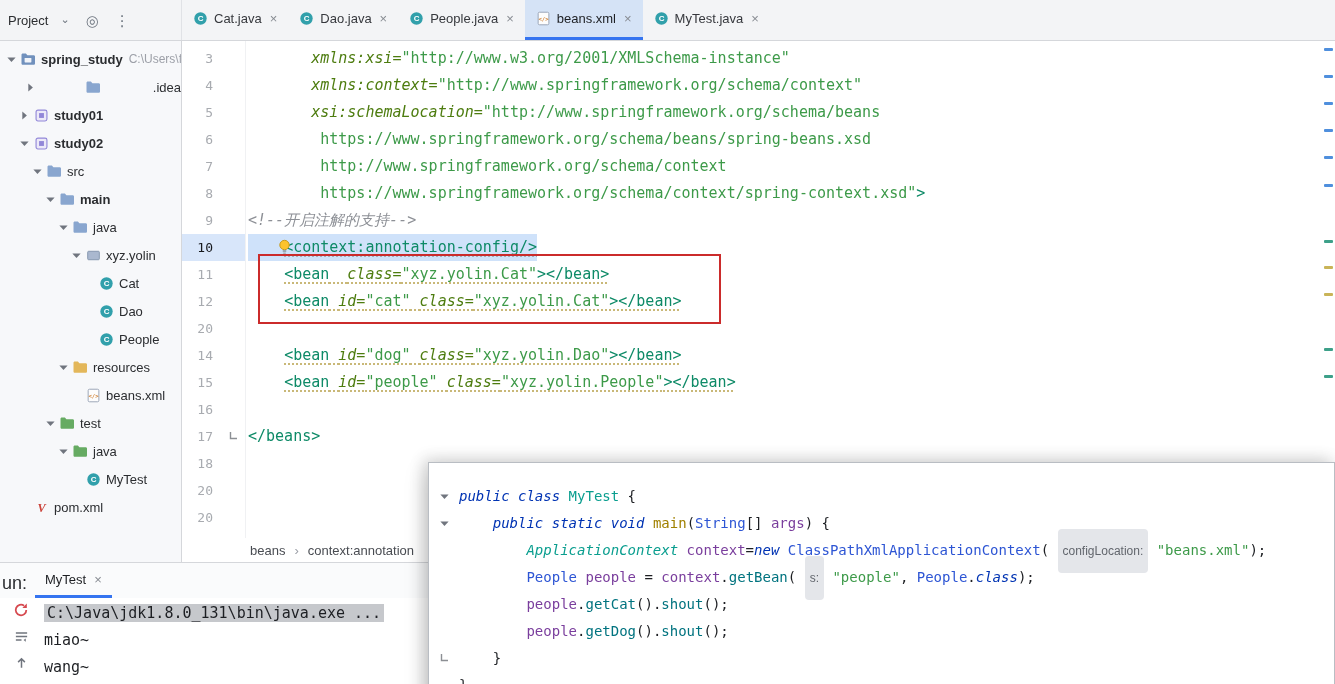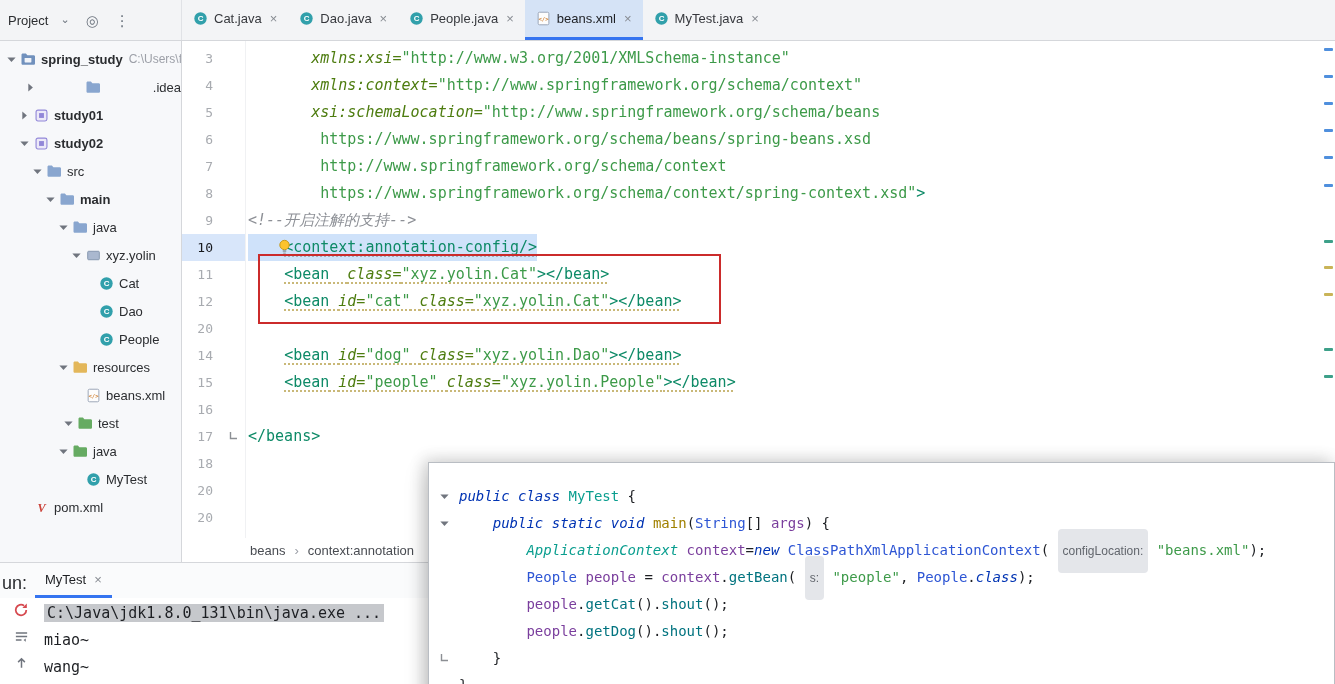--- a/index.html
+++ b/index.html
@@ -328,21 +328,21 @@
       <div class="trow" style="padding-left: 69px;">
         <span class="chev"></span>
         <span class="icon">
           <svg width="15" height="15" viewBox="0 0 16 16">
             <rect x="2.3" y="1.3" width="11.4" height="13.4" rx="1.4" fill="#fdfdfd" stroke="#97a2b4" stroke-width="1"></rect>
             <text x="8" y="10.6" text-anchor="middle" font-size="6" font-weight="bold" fill="#cf8236" font-family="monospace">&lt;/&gt;</text>
           </svg>
         </span>
         <span class="tlabel">beans.xml</span>
       </div>
-      <div class="trow" style="padding-left: 61px;">
+      <div class="trow" style="padding-left: 43px;">
         <span class="chev">
           <svg width="13" height="13" viewBox="0 0 12 12">
             <path d="M2.2 4.2h7.6L6 8.4z" fill="#70757e"></path>
           </svg>
         </span>
         <span class="icon">
           <svg width="16" height="16" viewBox="0 0 16 16">
             <path d="M1.5 3.8c0-.7.6-1.3 1.3-1.3h3.1l1.5 1.7h6.3c.7 0 1.3.6 1.3 1.3v7c0 .7-.6 1.3-1.3 1.3H2.8c-.7 0-1.3-.6-1.3-1.3z" fill="#66ab62"></path>
           </svg>
         </span>

